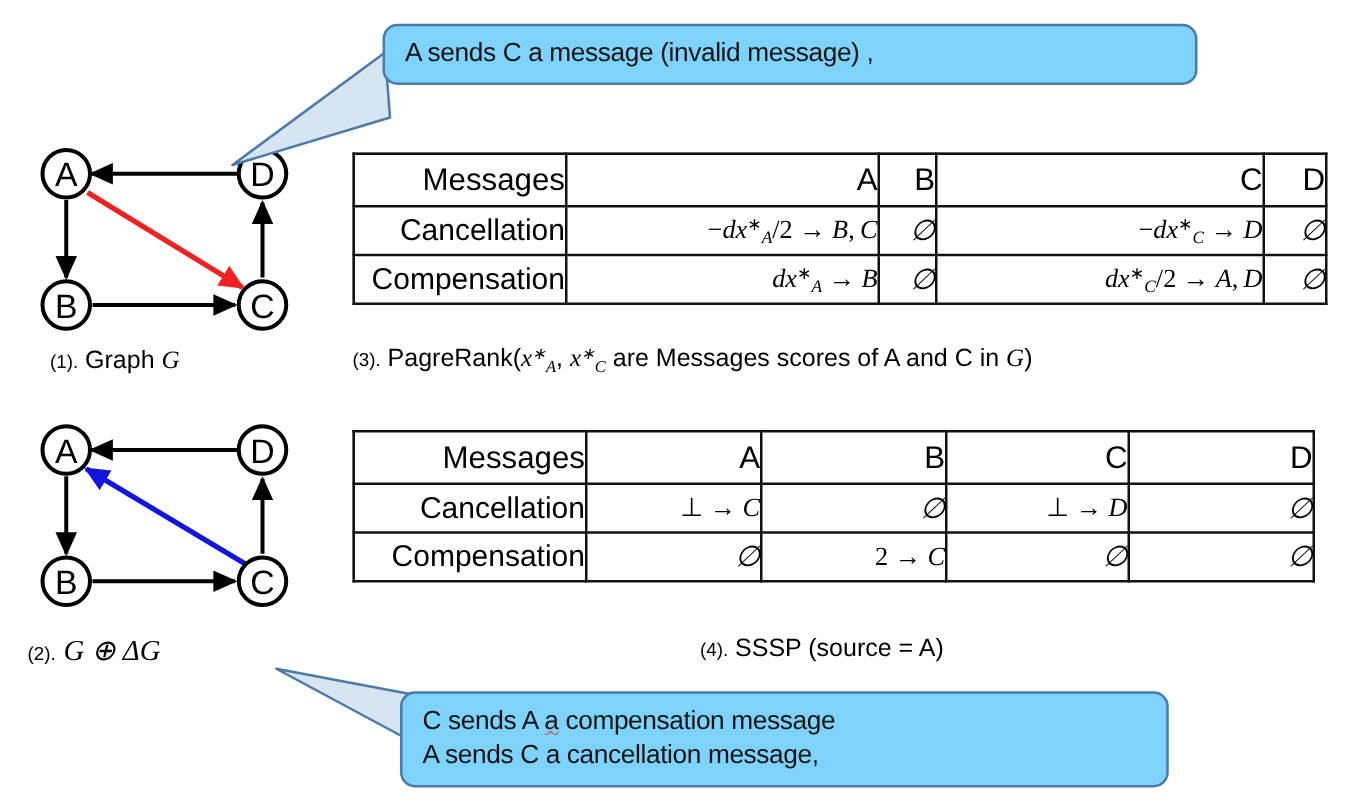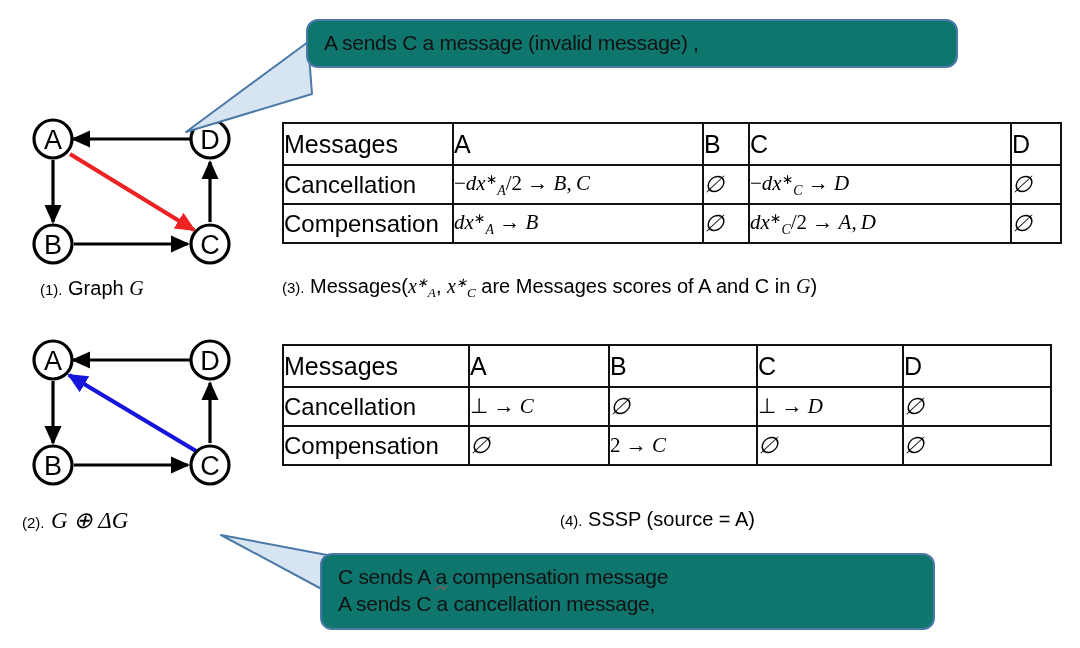--- a/index.html
+++ b/index.html
@@ -14,21 +14,21 @@
     position: relative;
     overflow: hidden;
     font-family: "Liberation Sans", sans-serif;
     color: #000;
   }
   .fig-root { position: absolute; inset: 0; }
 
   
   .callout {
     position: absolute;
-    background: #0f766e;
+    background: #7dd3fc;
     border: 2px solid #4b7aa8;
     border-radius: 12px;
     box-sizing: border-box;
     padding: 8px 16px 10px 16px;
     font-family: "Liberation Sans", sans-serif;
     font-size: 21px;
     line-height: 1.30;
     font-weight: 400;
     color: #121212;
     letter-spacing: -0.3px;
@@ -88,21 +88,21 @@
   
   .msg-table {
     position: absolute;
     border-collapse: collapse;
     background: #ffffff;
     table-layout: fixed;
     z-index: 4;
   }
   .msg-table td, .msg-table th {
     border: 2px solid #111111;
-    text-align: left;
+    text-align: right;
     vertical-align: middle;
     padding: 0;
     font-weight: normal;
   }
   .hdr-cell {
     font-family: "Liberation Sans", sans-serif;
     font-size: 25px;
     height: 40px;
   }
   .row-label {
@@ -225,21 +225,21 @@
         <td class="math-cell"><span class="emptyset">∅</span></td>
         <td class="math-cell"><i>dx</i><span class="sup">∗</span><span class="sub"><i>C</i></span>/2 → <i>A</i>, <i>D</i></td>
         <td class="math-cell"><span class="emptyset">∅</span></td>
       </tr>
     </tbody>
   </table>
   <div id="tbl1-outer" class="tbl-outer-border"></div>
 
   <div id="caption-table1" class="caption">
     <span class="paren-num">(3).</span>
-    <span>Messages(</span><span class="mathit"><i>x</i><span class="sup">∗</span><span class="sub">A</span></span><span>,&nbsp;</span><span class="mathit"><i>x</i><span class="sup">∗</span><span class="sub">C</span></span>
+    <span>PagreRank(</span><span class="mathit"><i>x</i><span class="sup">∗</span><span class="sub">A</span></span><span>,&nbsp;</span><span class="mathit"><i>x</i><span class="sup">∗</span><span class="sub">C</span></span>
     <span>are Messages scores of A and C in</span>
     <span class="mathit">G</span><span>)</span>
   </div>
 
   <svg id="graph2-svg" class="graph-svg" viewBox="0 0 260 160">
     <defs>
       <marker id="ah-black2" markerWidth="7" markerHeight="7" refX="5.4" refY="3.1" orient="auto" markerUnits="strokeWidth">
         <path d="M0,0.4 L6,3.1 L0,5.8 z" fill="#000000"></path>
       </marker>
       <marker id="ah-blue" markerWidth="5.6" markerHeight="5.6" refX="4.3" refY="2.5" orient="auto" markerUnits="strokeWidth">

